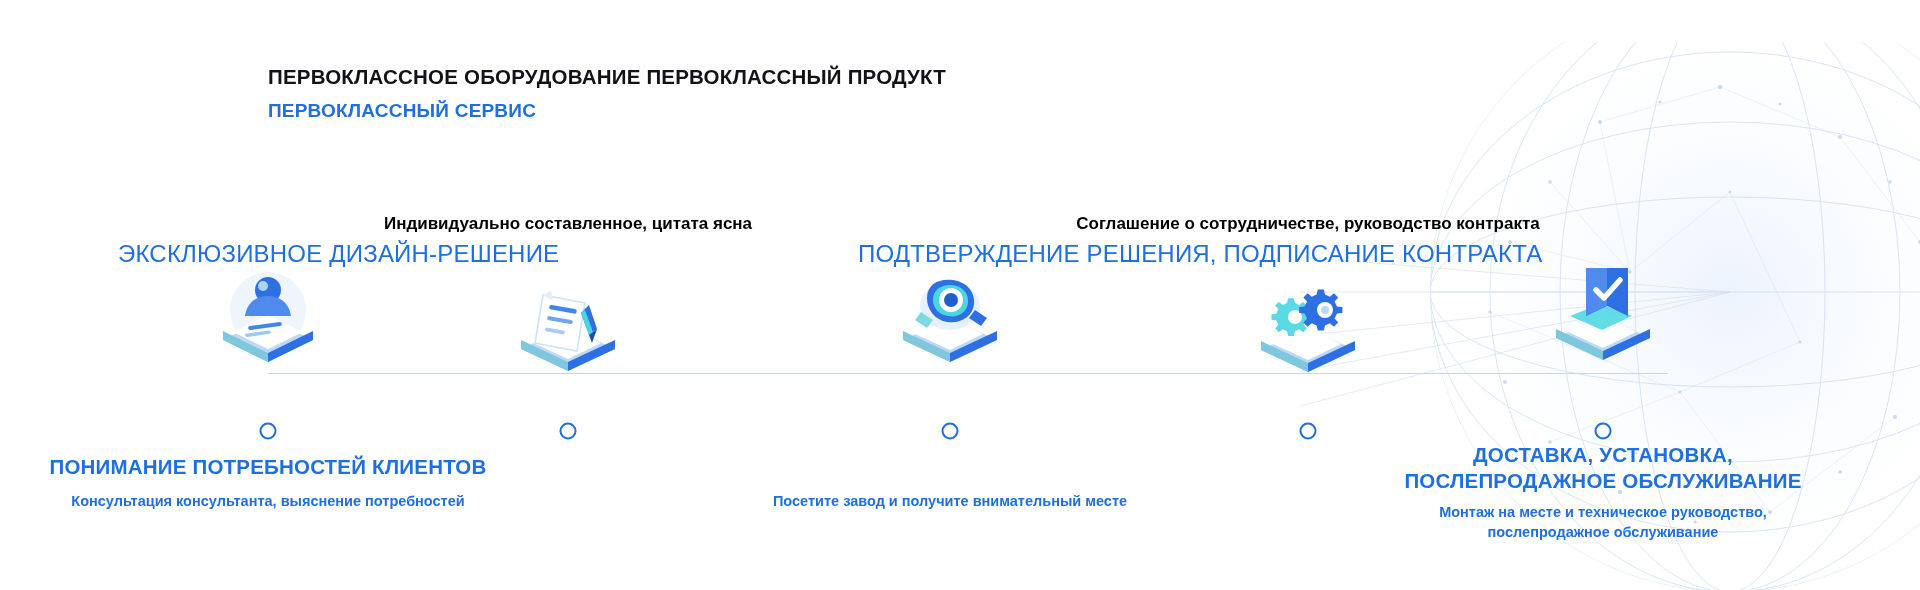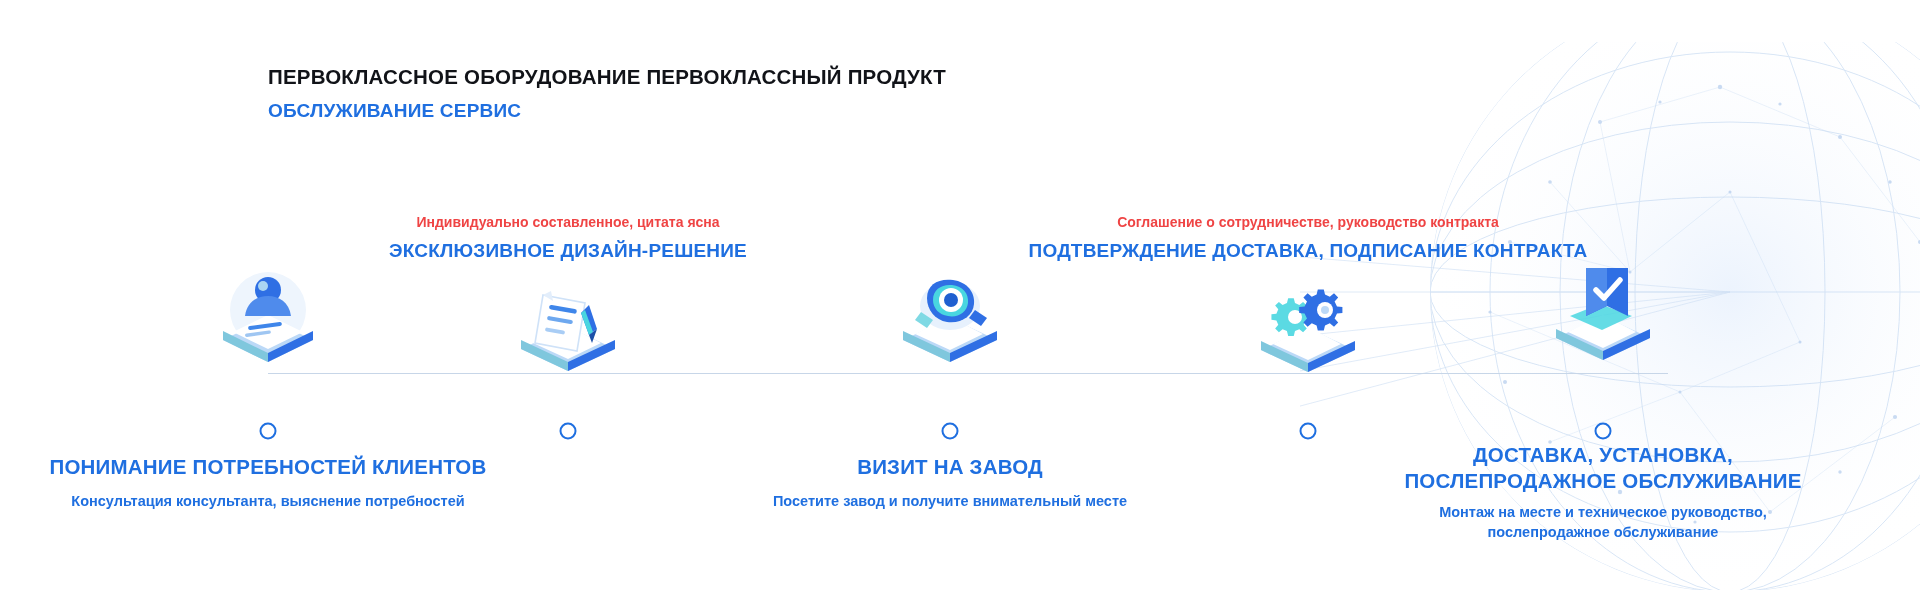--- a/index.html
+++ b/index.html
@@ -98,33 +98,32 @@
     background: #ffffff;
   }
 
   
   .above-sub {
     position: absolute;
     left: 50%;
     transform: translateX(-50%);
     width: 760px;
     text-align: center;
-    font-size: 14px;
-    font-weight: bold;
-    color: #ef4444;
+    font-size: 17px;
+    font-weight: bold;
+    color: #000000;
     white-space: nowrap;
   }
   .above-title {
     position: absolute;
     left: 50%;
     transform: translateX(-50%);
     width: 900px;
-    text-align: center;
-    font-size: 19px;
-    font-weight: bold;
+    font-size: 24px;
+    font-weight: normal;
     color: #1f6fe0;
     letter-spacing: .2px;
     white-space: nowrap;
   }
 
   
   .below-title {
     position: absolute;
     left: 50%;
     transform: translateX(-50%);
@@ -216,21 +215,21 @@
         <path d="M-60 340 L430 250"></path>
         <path d="M-60 250 L430 250"></path>
         <path d="M-60 380 L430 250"></path>
         <path d="M-60 210 L430 250"></path>
       </g>
     </svg>
   </div>
 
   <div class="headline">
     <div class="headline-line1">ПЕРВОКЛАССНОЕ ОБОРУДОВАНИЕ ПЕРВОКЛАССНЫЙ ПРОДУКТ</div>
-    <div class="headline-line2">ОБСЛУЖИВАНИЕ СЕРВИС</div>
+    <div class="headline-line2">ПЕРВОКЛАССНЫЙ СЕРВИС</div>
   </div>
 
   <div class="timeline-line"></div>
 
   <div class="steps">
 
     <div class="step" style="left:268px">
       <div class="step-icon" style="top:212px">
         <svg width="150" height="120" viewBox="0 0 150 120" xmlns="http://www.w3.org/2000/svg">
           <ellipse cx="75" cy="56" rx="38" ry="38" fill="#eef5fd"></ellipse>
@@ -282,27 +281,26 @@
           <ellipse cx="75" cy="52" rx="30" ry="24" fill="#e7f1fd"></ellipse>
           <path d="M52 44 C52 30 64 24 78 26 C92 28 100 38 99 50 C98 62 86 70 72 68 C60 66 52 56 52 44 Z" fill="#2f6fe4"></path>
           <path d="M58 46 C58 35 67 30 77 31 C88 32 94 40 93 49 C92 58 83 64 73 62 C64 61 58 54 58 46 Z" fill="#49d6e0"></path>
           <ellipse cx="76" cy="46" rx="12" ry="12" fill="#ffffff"></ellipse>
           <ellipse cx="76" cy="46" rx="7" ry="7" fill="#1f5fd0"></ellipse>
           <path d="M46 58 L58 66 L52 74 L40 66 Z" fill="#7fd9e4"></path>
           <path d="M100 56 L112 64 L106 72 L94 64 Z" fill="#2f6fe4"></path>
         </svg>
       </div>
       <div class="step-node"></div>
-      <div class="below-title" style="top:412px">ВИЗИТ НА ЗАВОД</div>
       <div class="below-sub" style="top:449px">Посетите завод и получите внимательный месте</div>
     </div>
 
     <div class="step" style="left:1308px">
       <div class="above-sub" style="top:172px">Соглашение о сотрудничестве, руководство контракта</div>
-      <div class="above-title" style="top:198px">ПОДТВЕРЖДЕНИЕ ДОСТАВКА, ПОДПИСАНИЕ КОНТРАКТА</div>
+      <div class="above-title" style="top:198px">ПОДТВЕРЖДЕНИЕ РЕШЕНИЯ, ПОДПИСАНИЕ КОНТРАКТА</div>
       <div class="step-icon" style="top:228px">
         <svg width="150" height="120" viewBox="0 0 150 120" xmlns="http://www.w3.org/2000/svg">
           <path d="M28 80 L75 58 L122 80 L75 102 Z" fill="#bcd9f7"></path>
           <path d="M28 80 L75 102 L75 93 L28 71 Z" fill="#7fc7dd"></path>
           <path d="M122 80 L75 102 L75 93 L122 71 Z" fill="#2f6fe4"></path>
           <path d="M40 74 L75 57 L108 74 L75 90 Z" fill="#ffffff"></path>
           <g transform="translate(62,48)">
             <path d="M0 -24 L7 -21 L13 -26 L19 -20 L14 -14 L17 -7 L25 -6 L25 3 L17 4 L14 11 L19 17 L13 23 L7 18 L0 21 L-2 29 L-11 29 L-13 21 L-20 18 L-26 23 L-32 17 L-27 11 L-30 4 L-38 3 L-38 -6 L-30 -7 L-27 -14 L-32 -20 L-26 -26 L-20 -21 L-13 -24 L-11 -32 L-2 -32 Z" fill="#49d6e0" opacity="0.9" transform="scale(0.62)"></path>
             <circle cx="0" cy="-1" r="7" fill="#ffffff"></circle>
           </g>

